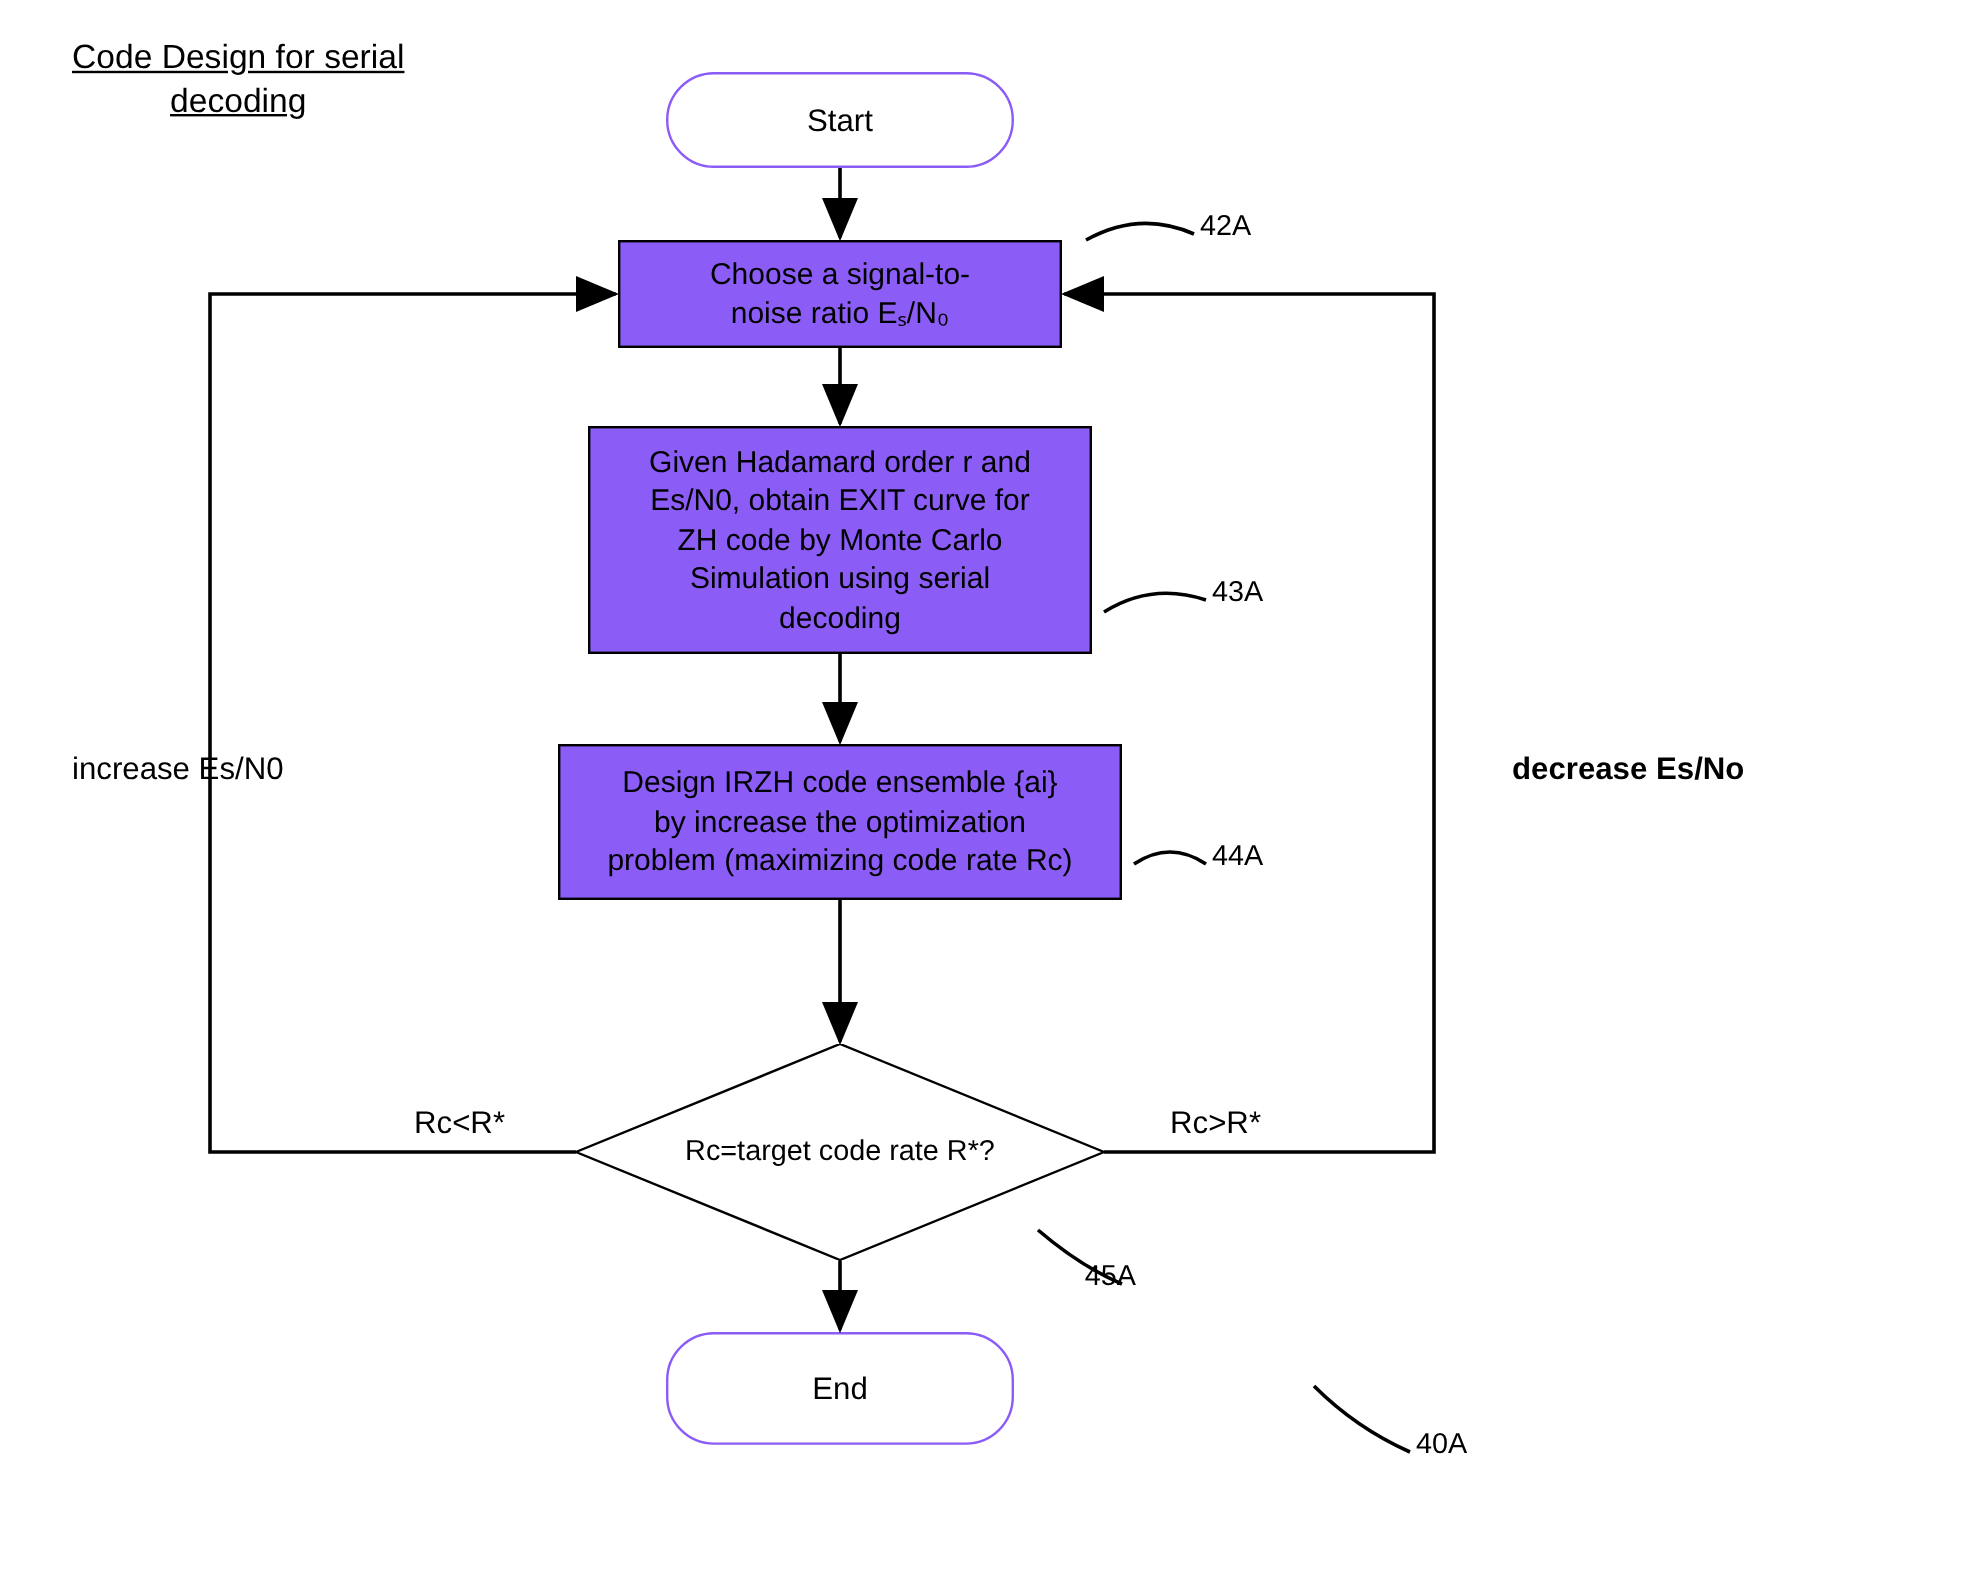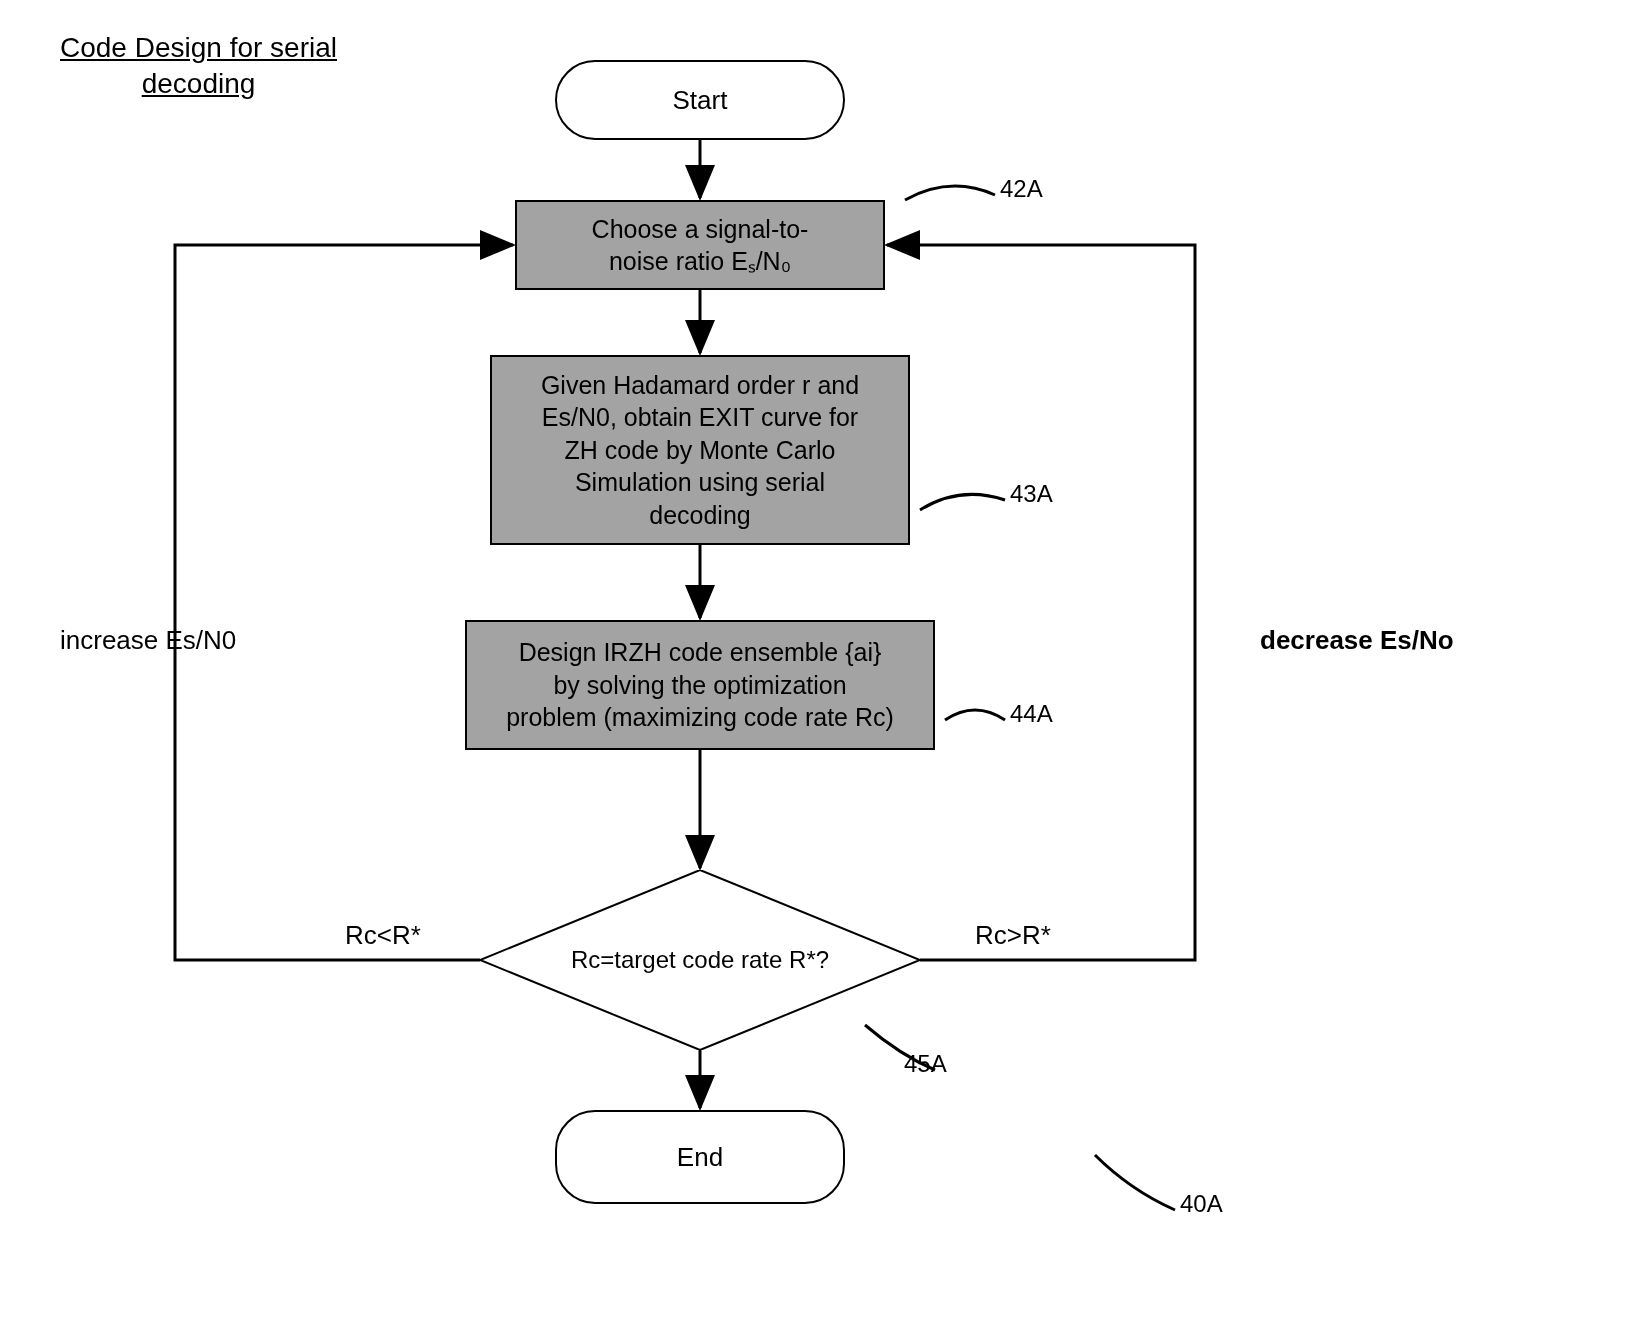--- a/index.html
+++ b/index.html
@@ -17,37 +17,37 @@
     .title {
       position: absolute;
       top: 30px;
       left: 60px;
       font-size: 28px;
       text-align: center;
       line-height: 1.3;
     }
     .terminator {
       position: absolute;
-      border: 2px solid #000000;
+      border: 2px solid #8b5cf6;
       border-radius: 40px;
       display: flex;
       align-items: center;
       justify-content: center;
       font-size: 26px;
       background: white;
     }
     .process-box {
       position: absolute;
       border: 2px solid black;
       display: flex;
       align-items: center;
       justify-content: center;
       text-align: center;
       font-size: 25px;
-      background: #a3a3a3;
+      background: #8b5cf6;
       padding: 12px;
       line-height: 1.3;
     }
     .diamond-container {
       position: absolute;
     }
     .diamond-text {
       position: absolute;
       display: flex;
       align-items: center;
@@ -94,21 +94,21 @@
 <div class="process-box" style="left: 490px; top: 355px; width: 420px; height: 190px; white-space: pre-line; text-align: center;">
   <span>Given Hadamard order r and
 Es/N0, obtain EXIT curve for
 ZH code by Monte Carlo
 Simulation using serial
 decoding</span>
 </div>
 
 <div class="process-box" style="left: 465px; top: 620px; width: 470px; height: 130px; white-space: pre-line;">
   <span>Design IRZH code ensemble {ai}
-by solving the optimization
+by increase the optimization
 problem (maximizing code rate Rc)</span>
 </div>
 
 <div class="diamond-container" style="left: 480px; top: 870px; width: 440px; height: 180px;">
   <svg width="440" height="180" style="position:absolute;top:0;left:0;">
     <polygon points="220,0 440,90 220,180 0,90" fill="white" stroke="black" stroke-width="2"></polygon>
   </svg>
   <div class="diamond-text">Rc=target code rate R*?</div>
 </div>
 

